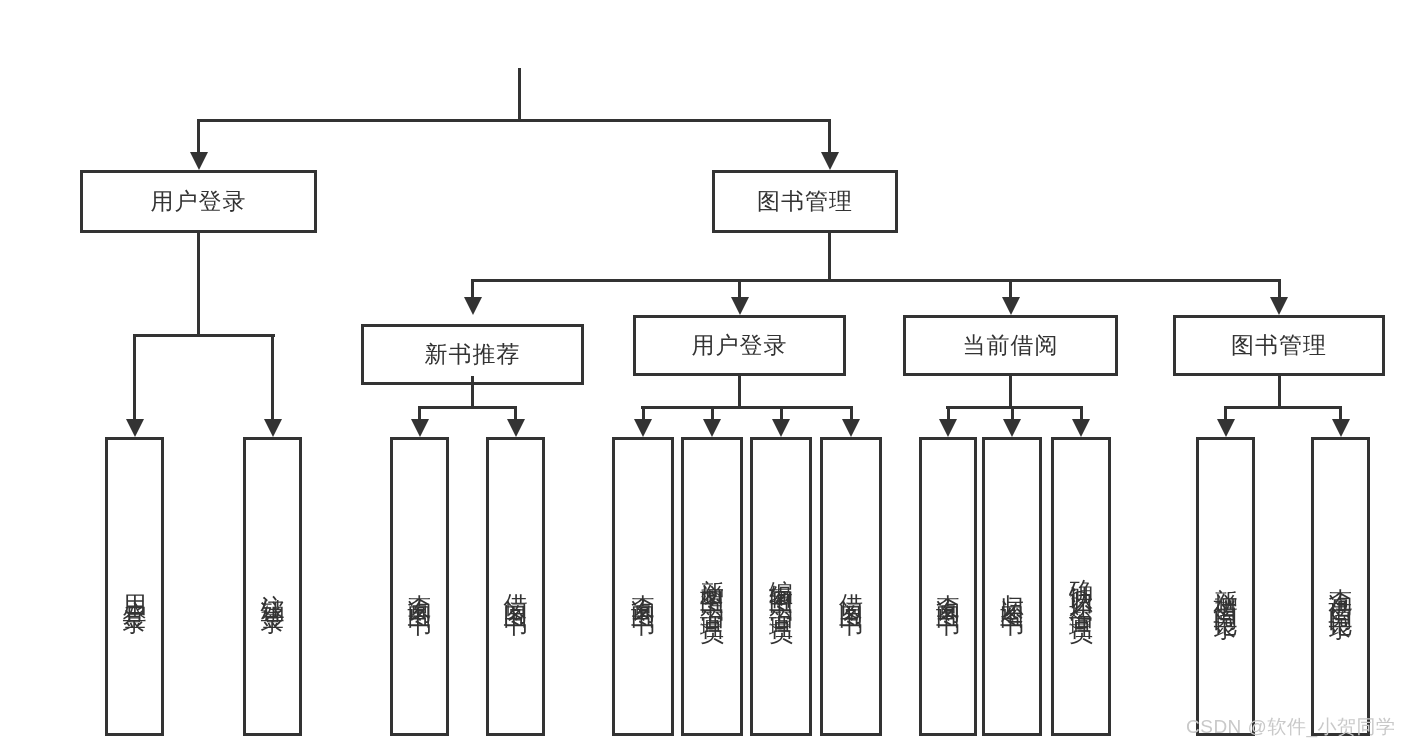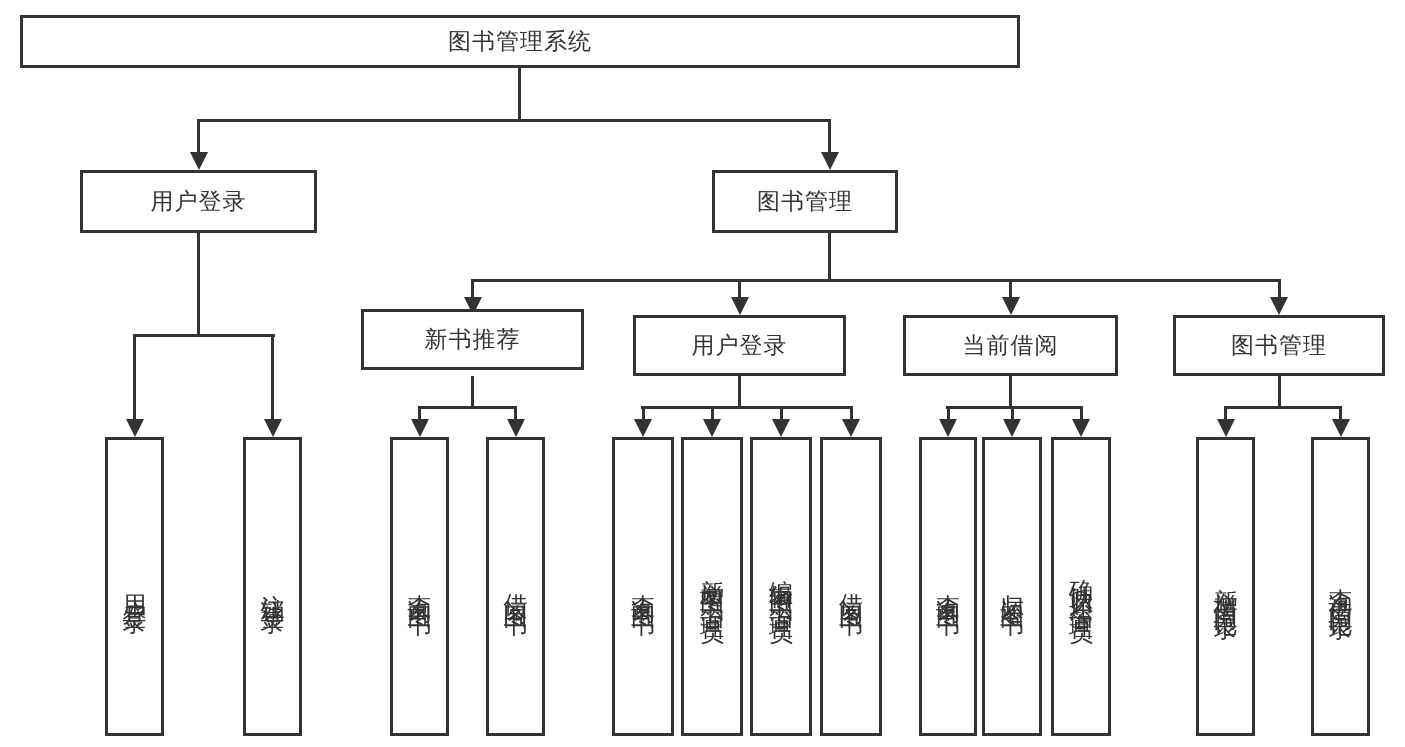--- a/index.html
+++ b/index.html
@@ -71,23 +71,20 @@
     letter-spacing:0.5px;
     white-space:nowrap;
     z-index:5;
   }
 </style>
 </head>
 <body>
 
 <div class="canvas">
 
-  <div class="box" style="left:20px;top:15px;width:1000px;height:53px;">
-    <span>图书管理系统</span>
-  </div>
 
   <div class="vline" style="left:518px;top:68px;height:54px;"></div>
   <div class="hline" style="left:197px;top:119px;width:634px;"></div>
   <div class="vline" style="left:197px;top:119px;height:35px;"></div>
   <div class="arrow" style="left:190px;top:152px;"></div>
   <div class="vline" style="left:828px;top:119px;height:35px;"></div>
   <div class="arrow" style="left:821px;top:152px;"></div>
 
   <div class="box" style="left:80px;top:170px;width:237px;height:63px;">
     <span>用户登录</span>
@@ -114,21 +111,21 @@
   <div class="hline" style="left:471px;top:279px;width:810px;"></div>
   <div class="vline" style="left:471px;top:279px;height:20px;"></div>
   <div class="arrow" style="left:464px;top:297px;"></div>
   <div class="vline" style="left:738px;top:279px;height:20px;"></div>
   <div class="arrow" style="left:731px;top:297px;"></div>
   <div class="vline" style="left:1009px;top:279px;height:20px;"></div>
   <div class="arrow" style="left:1002px;top:297px;"></div>
   <div class="vline" style="left:1278px;top:279px;height:20px;"></div>
   <div class="arrow" style="left:1270px;top:297px;"></div>
 
-  <div class="box" style="left:361px;top:309px;width:223px;height:61px;">
+  <div class="box" style="left:361px;top:324px;width:223px;height:61px;">
     <span>新书推荐</span>
   </div>
   <div class="box" style="left:633px;top:315px;width:213px;height:61px;">
     <span>用户登录</span>
   </div>
   <div class="box" style="left:903px;top:315px;width:215px;height:61px;">
     <span>当前借阅</span>
   </div>
   <div class="box" style="left:1173px;top:315px;width:212px;height:61px;">
     <span>图书管理</span>
@@ -194,14 +191,15 @@
   <div class="arrow" style="left:1217px;top:419px;"></div>
   <div class="vline" style="left:1339px;top:406px;height:15px;"></div>
   <div class="arrow" style="left:1332px;top:419px;"></div>
   <div class="leaf" style="left:1196px;width:59px;">
     <span>新增借阅记录</span>
   </div>
   <div class="leaf" style="left:1311px;width:59px;">
     <span>查询借阅记录</span>
   </div>
 
+  <div class="watermark">CSDN @软件_小贺同学</div>
 
 </div>
 
 </body></html>

